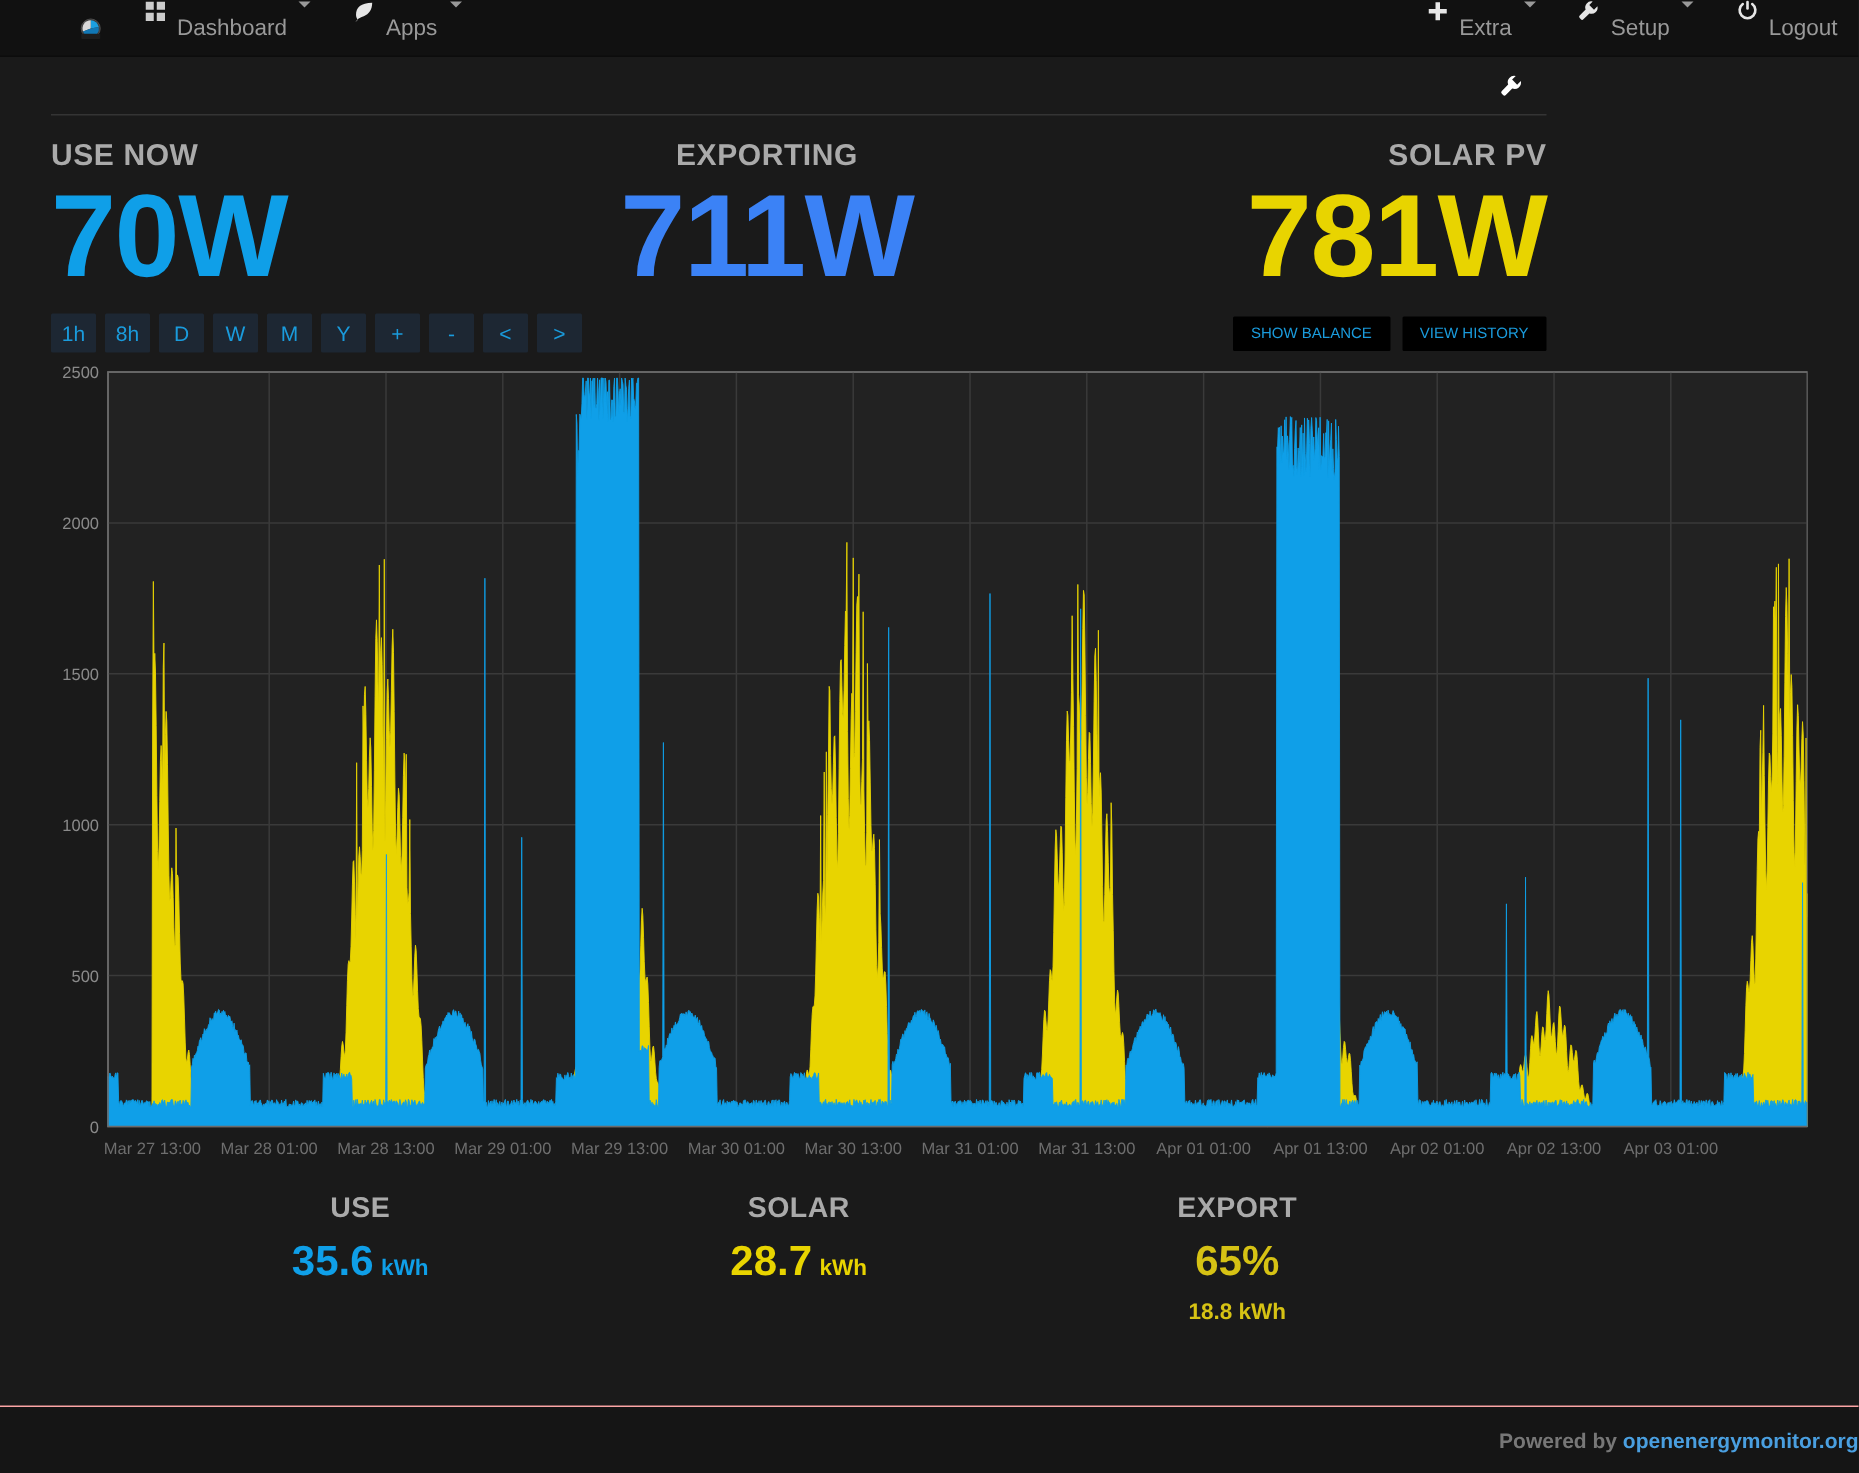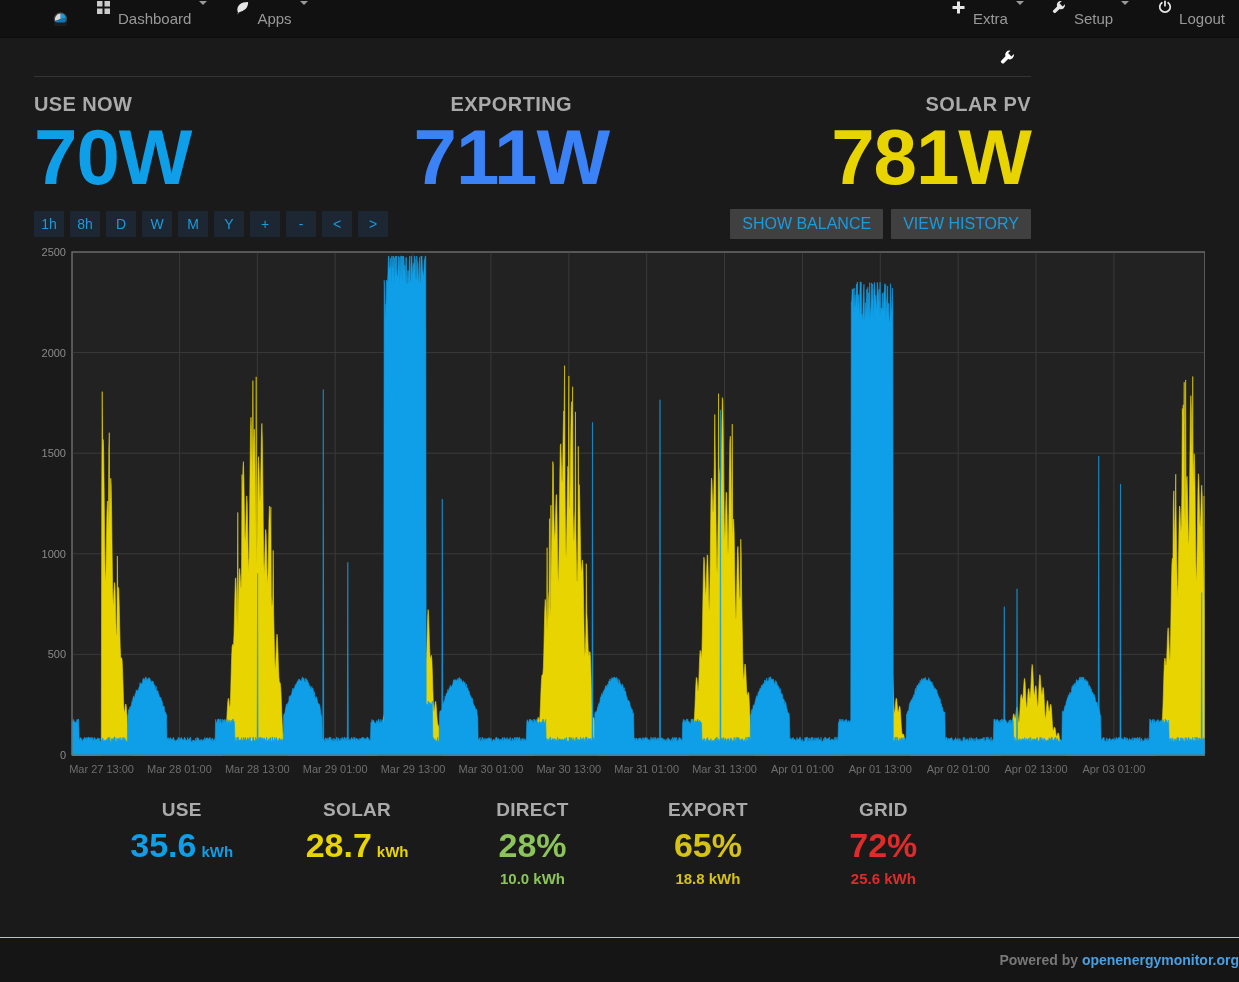--- a/index.html
+++ b/index.html
@@ -67,39 +67,39 @@
   
   .btnrow{ display:flex; align-items:center; margin-top:8px; }
   .btn{
     background:#1d2733; color:#1a9bdc;
     font-size:14px; padding:5px 0; min-width:30px;
     text-align:center; margin-right:6px; cursor:pointer;
     border-radius:1px; user-select:none;
   }
   .rightbtns{ display:flex; margin-top:8px; }
   .btn-wide{
-    background:#404040; color:#1a9bdc;
-    font-size:16px; padding:6px 12px; margin-left:8px;
+    background:#000000; color:#1a9bdc;
+    font-size:10px; padding:6px 12px; margin-left:8px;
     cursor:pointer; border-radius:1px; user-select:none;text-align:center;
   }
 
   .headrow2{ display:flex; justify-content:space-between; align-items:center; margin-top:2px;}
 
   
   .chart-wrap{ position:relative; width:1171px; height:530px; margin-top:8px; margin-left:0; }
   .chart-svg{ display:block; }
 
   
   .summary{
     display:flex; margin-top:22px; padding:0 60px 0 60px;
   }
   .sum{ flex:1; display:flex; flex-direction:column; align-items:center; }
   .sum-label{ font-size:19px; font-weight:bold; color:#aaa; letter-spacing:.3px; }
   .sum-main{ display:flex; align-items:baseline; margin-top:6px; }
-  .sum-value{ font-size:34px; font-weight:bold; line-height:36px; }
+  .sum-value{ font-size:28px; font-weight:bold; line-height:36px; }
   .sum-unit{ font-size:15px; font-weight:bold; margin-left:5px; }
   .sum-sub{ font-size:15px; font-weight:bold; margin-top:7px; }
   .s-use{ color:#0f9fe8; }
   .s-solar{ color:#e8d400; }
   .s-direct{ color:#8bc45a; }
   .s-export{ color:#d6c214; }
   .s-grid{ color:#e02b2b; }
 
   
   .footer{
@@ -289,40 +289,26 @@
         </div>
       </div>
       <div class="sum">
         <div class="sum-label">SOLAR</div>
         <div class="sum-main">
           <span class="sum-value s-solar">28.7</span>
           <span class="sum-unit s-solar">kWh</span>
         </div>
       </div>
       <div class="sum">
-        <div class="sum-label">DIRECT</div>
-        <div class="sum-main">
-          <span class="sum-value s-direct">28%</span>
-        </div>
-        <div class="sum-sub s-direct">10.0 kWh</div>
-      </div>
-      <div class="sum">
         <div class="sum-label">EXPORT</div>
         <div class="sum-main">
           <span class="sum-value s-export">65%</span>
         </div>
         <div class="sum-sub s-export">18.8 kWh</div>
       </div>
-      <div class="sum">
-        <div class="sum-label">GRID</div>
-        <div class="sum-main">
-          <span class="sum-value s-grid">72%</span>
-        </div>
-        <div class="sum-sub s-grid">25.6 kWh</div>
-      </div>
     </div>
 
 </div>
 
 <div class="footer">
   <div class="footer-text">
     <span>Powered by </span><a class="footer-link">openenergymonitor.org</a>
   </div>
 </div>
 

